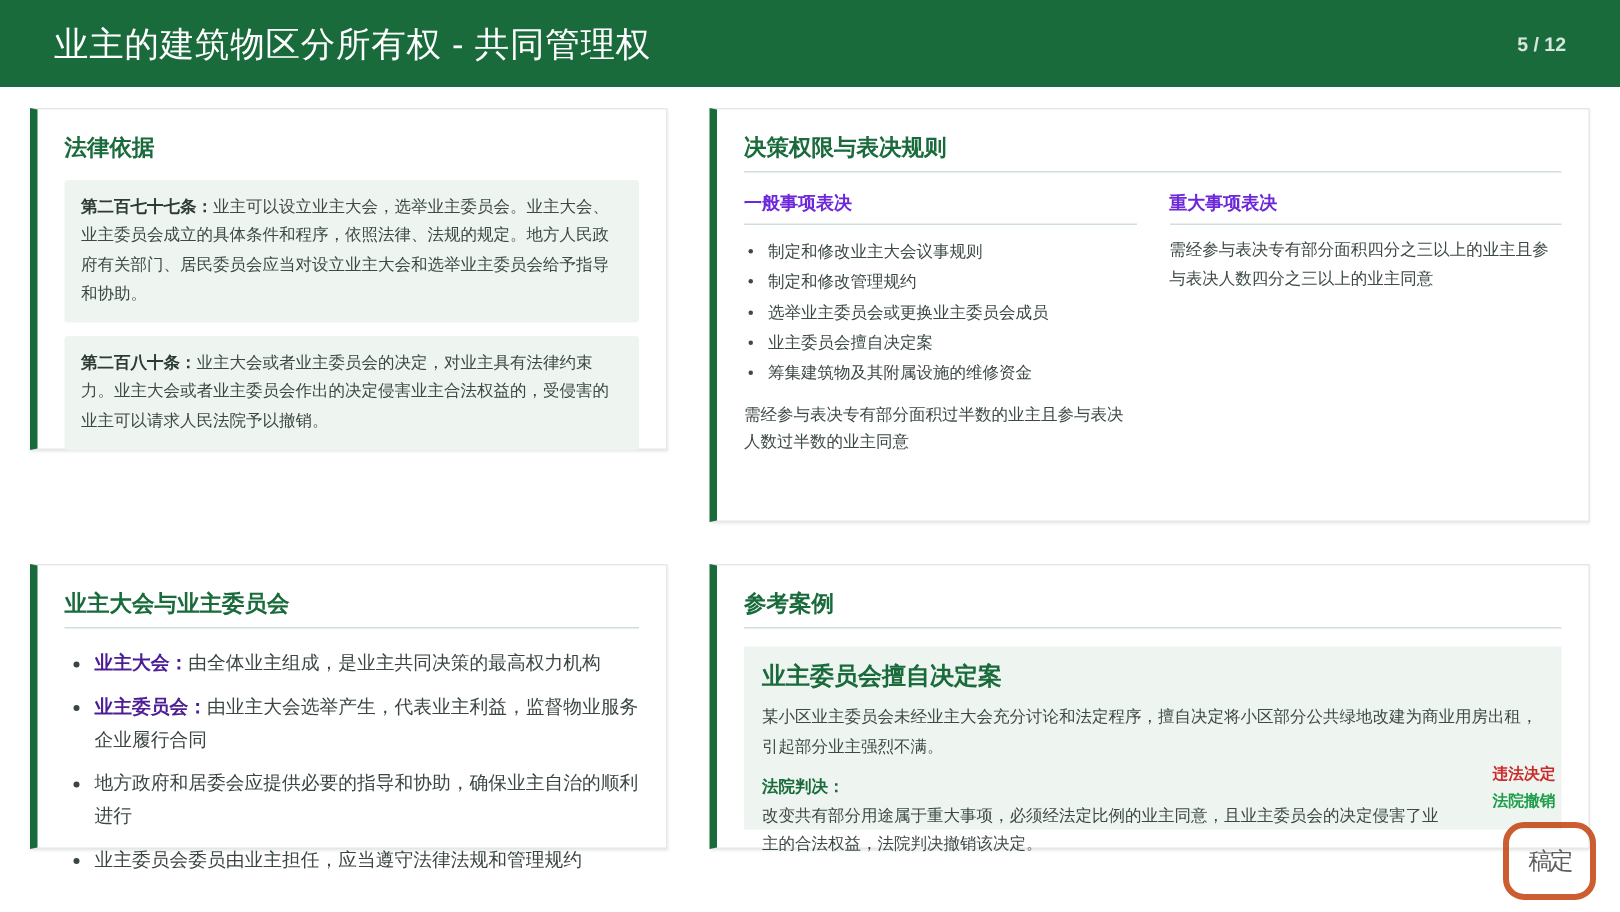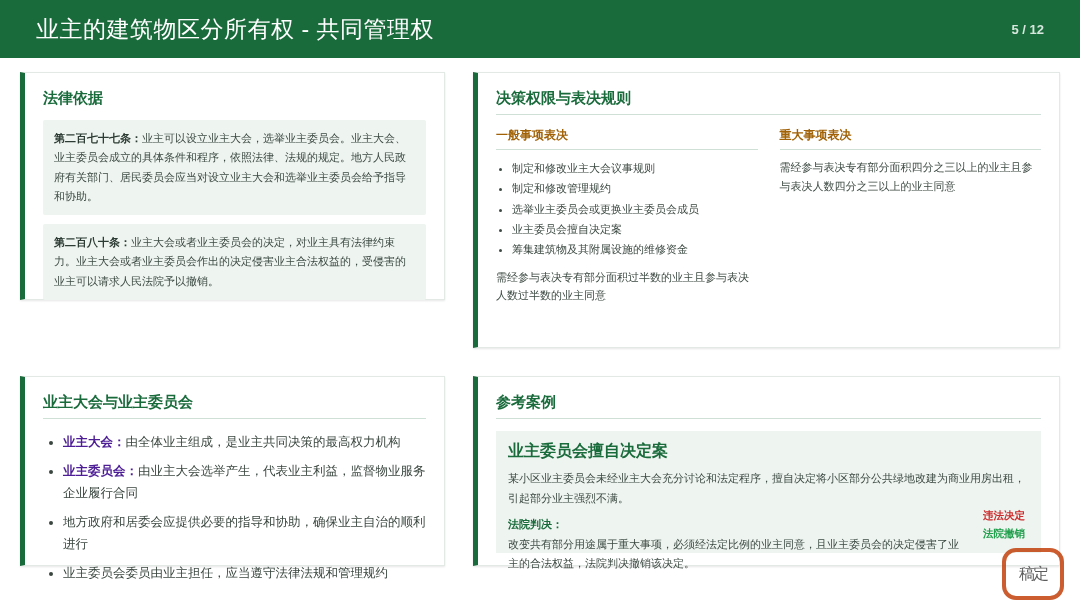--- a/index.html
+++ b/index.html
@@ -93,21 +93,21 @@
 
   
   .two-col {
     display: flex;
     gap: 22px;
   }
   .col {
     flex: 1;
   }
   .sub-title {
-    color: #a16207;
+    color: #6d28d9;
     font-size: 12px;
     font-weight: bold;
     border-bottom: 1px solid #cfe0d6;
     padding-bottom: 5px;
     margin-bottom: 8px;
   }
   ul.bullets {
     margin: 0 0 8px 0;
     padding-left: 16px;
     list-style: disc;
@@ -167,21 +167,21 @@
     margin-bottom: 3px;
   }
   .case-verdict-text {
     font-size: 11px;
     line-height: 1.8;
     color: #3d4a43;
     padding-right: 70px;
   }
   .tags {
     position: absolute;
-    right: 16px;
+    right: 4px;
     bottom: 12px;
     text-align: right;
   }
   .tag-red {
     color: #cc2b2b;
     font-size: 10.5px;
     font-weight: bold;
     display: block;
     margin-bottom: 4px;
   }

